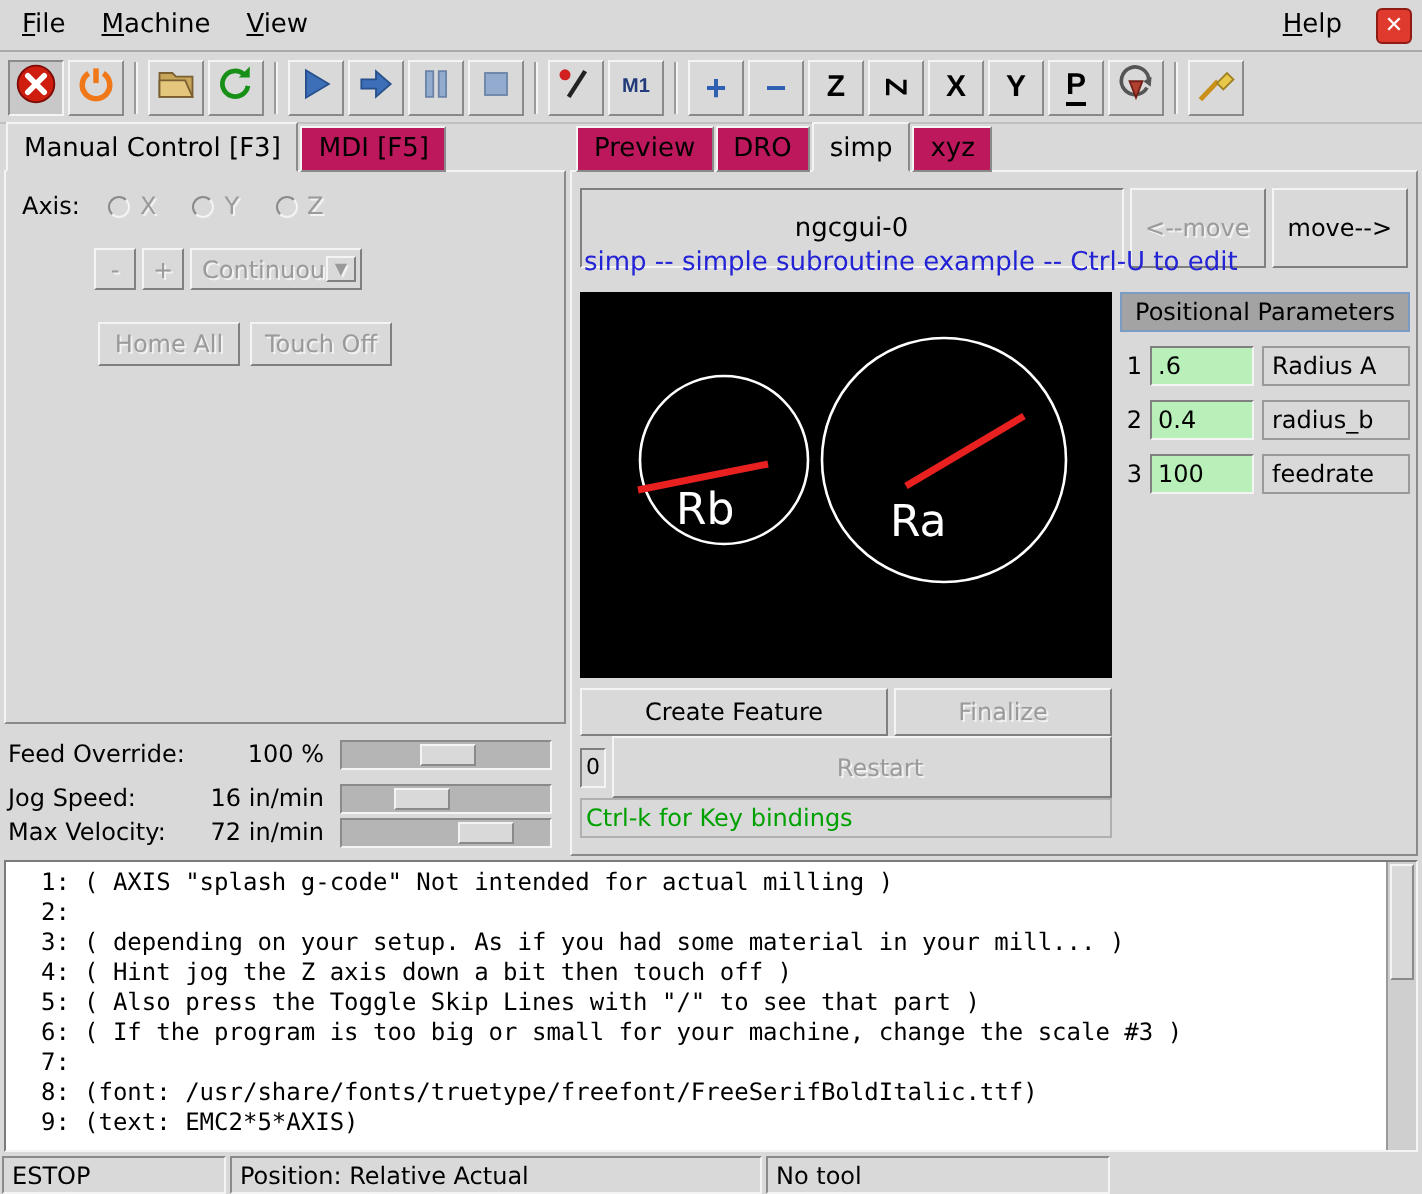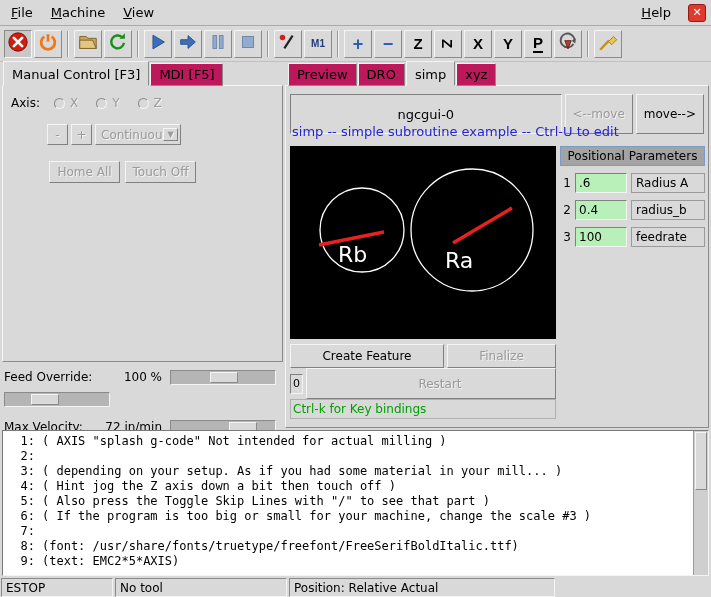--- a/index.html
+++ b/index.html
@@ -57,21 +57,21 @@
   .radio-dot { width:11px; height:11px; border-radius:50%; background:#d9d9d9; margin-right:5px;
     border:1px solid; border-color:#8a8a8a #f4f4f4 #f4f4f4 #8a8a8a; }
   .jog-row { display:flex; align-items:center; gap:3px; padding:14px 0 0 44px; }
   .jog-btn { width:21px; height:21px; display:flex; align-items:center; justify-content:center; }
   .combo { width:86px; height:21px; display:flex; align-items:center; padding-left:5px; position:relative; }
   .combo-arrow { position:absolute; right:2px; top:3px; width:15px; height:13px; display:flex; align-items:center; justify-content:center; font-size:8px; }
   .home-row { display:flex; gap:5px; padding:16px 0 0 46px; }
   .hbtn { width:71px; height:22px; display:flex; align-items:center; justify-content:center; }
 
   .srow { position:absolute; left:4px; right:2px; height:18px; display:flex; align-items:center; }
-  .srow.r1 { top:306px; } .srow.r2 { top:328px; } .srow.r3 { top:356px; }
+  .srow.r1 { top:306px; } .srow.r2 { top:328px; } .srow.r3 { top:345px; }
   .slabelwrap { width:166px; display:flex; justify-content:space-between; padding-right:8px; }
   .strack { width:106px; height:15px; background:#b5b5b5; position:relative;
     border:1px solid; border-color:#8a8a8a #f4f4f4 #f4f4f4 #8a8a8a; }
   .shandle { position:absolute; top:1px; width:28px; height:11px; background:#d9d9d9;
     border:1px solid; border-color:#f4f4f4 #8a8a8a #8a8a8a #f4f4f4; }
   .h1 { left:39px; } .h2 { left:26px; } .h3 { left:58px; }
 
   
   .entry-row { position:absolute; top:8px; left:4px; right:4px; height:40px; display:flex; gap:3px; }
   .ngc-entry { flex:1; display:flex; align-items:center; justify-content:center; font-size:13px; background:#d9d9d9; }
@@ -285,20 +285,24 @@
       <div class="srow r1">
         <span class="slabelwrap">
           <span>Feed Override:</span>
           <span>100 %</span>
         </span>
         <span class="strack">
             <span class="shandle h1"></span>
           </span>
       </div>
       <div class="srow r2">
+        <span class="slabelwrap">
+          <span>Jog Speed:</span>
+          <span>16 in/min</span>
+        </span>
         <span class="strack">
             <span class="shandle h2"></span>
           </span>
       </div>
       <div class="srow r3">
         <span class="slabelwrap">
           <span>Max Velocity:</span>
           <span>72 in/min</span>
         </span>
         <span class="strack">
@@ -381,18 +385,18 @@
       <div class="gline"><span class="gnum">8:</span><span class="gtext">(font: /usr/share/fonts/truetype/freefont/FreeSerifBoldItalic.ttf)</span></div>
       <div class="gline"><span class="gnum">9:</span><span class="gtext">(text: EMC2*5*AXIS)</span></div>
     </div>
     <div class="gscroll">
       <div class="gthumb"></div>
     </div>
   </div>
 
   <div class="statusbar">
     <span class="scell sc1">ESTOP</span>
+    <span class="scell sc3">Position: Relative Actual</span>
     <span class="scell sc2">No tool</span>
-    <span class="scell sc3">Position: Relative Actual</span>
     <span class="sfill"></span>
   </div>
 
 </div>
 
 </body></html>

